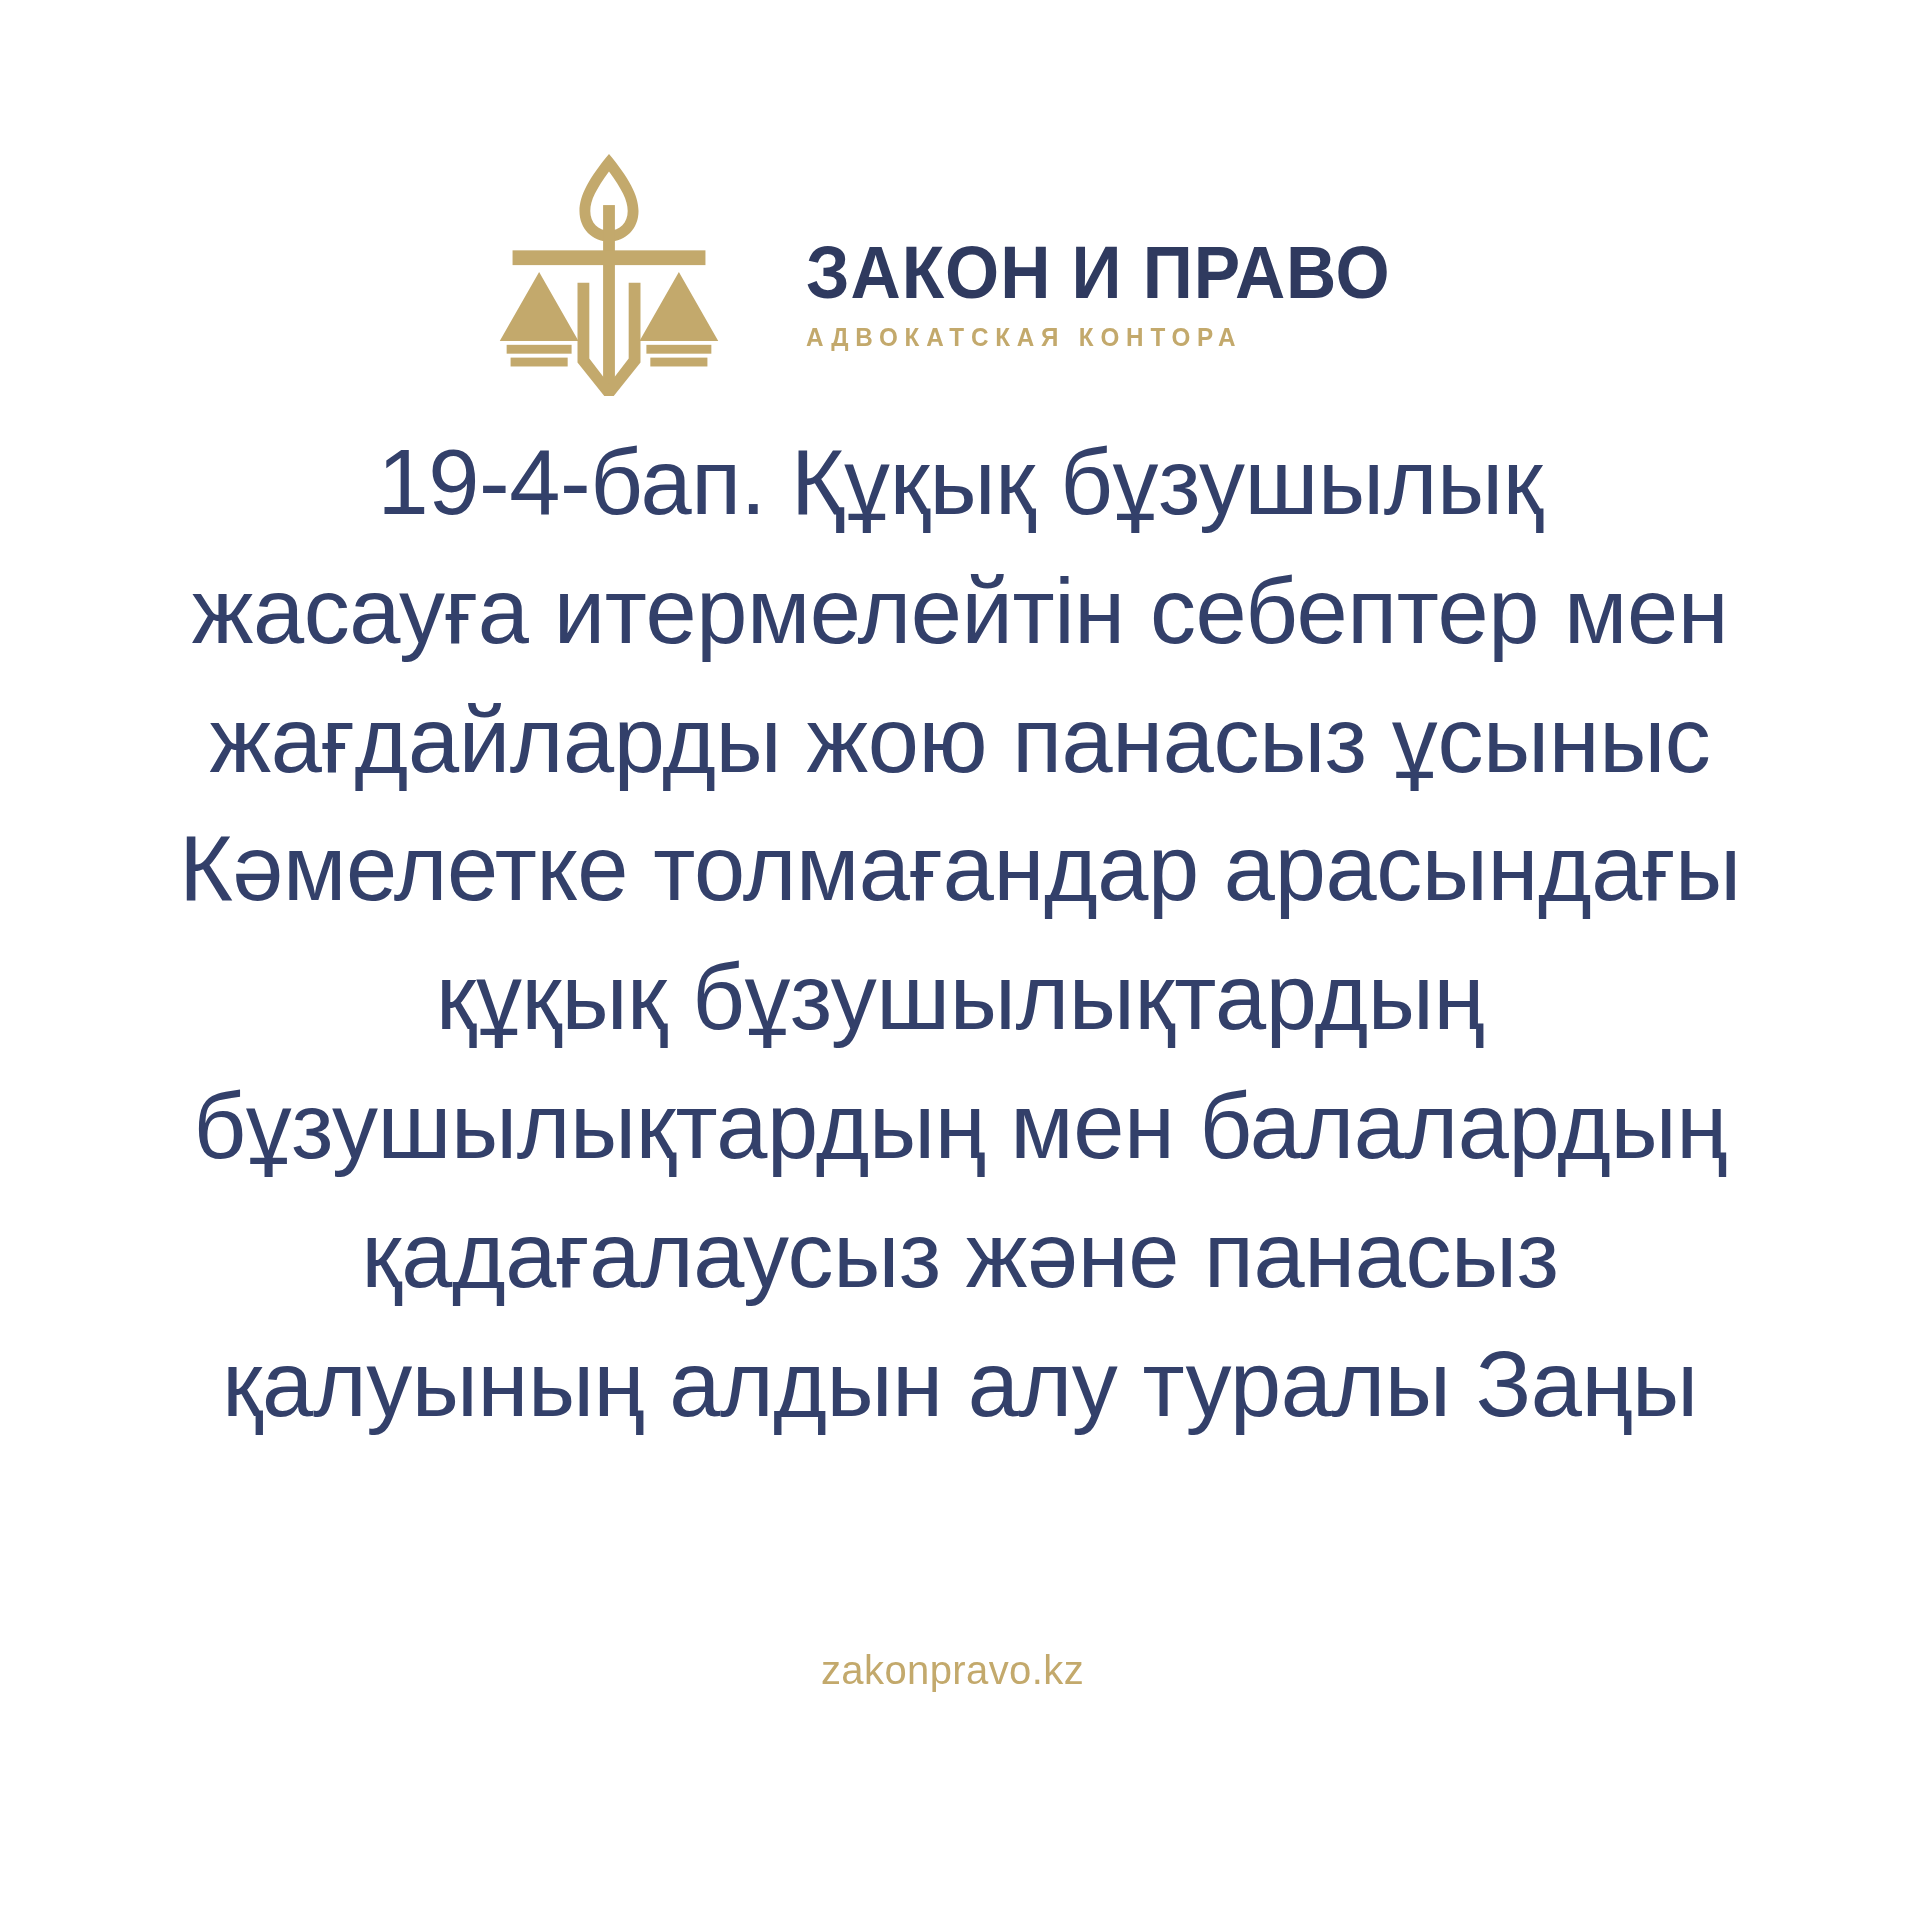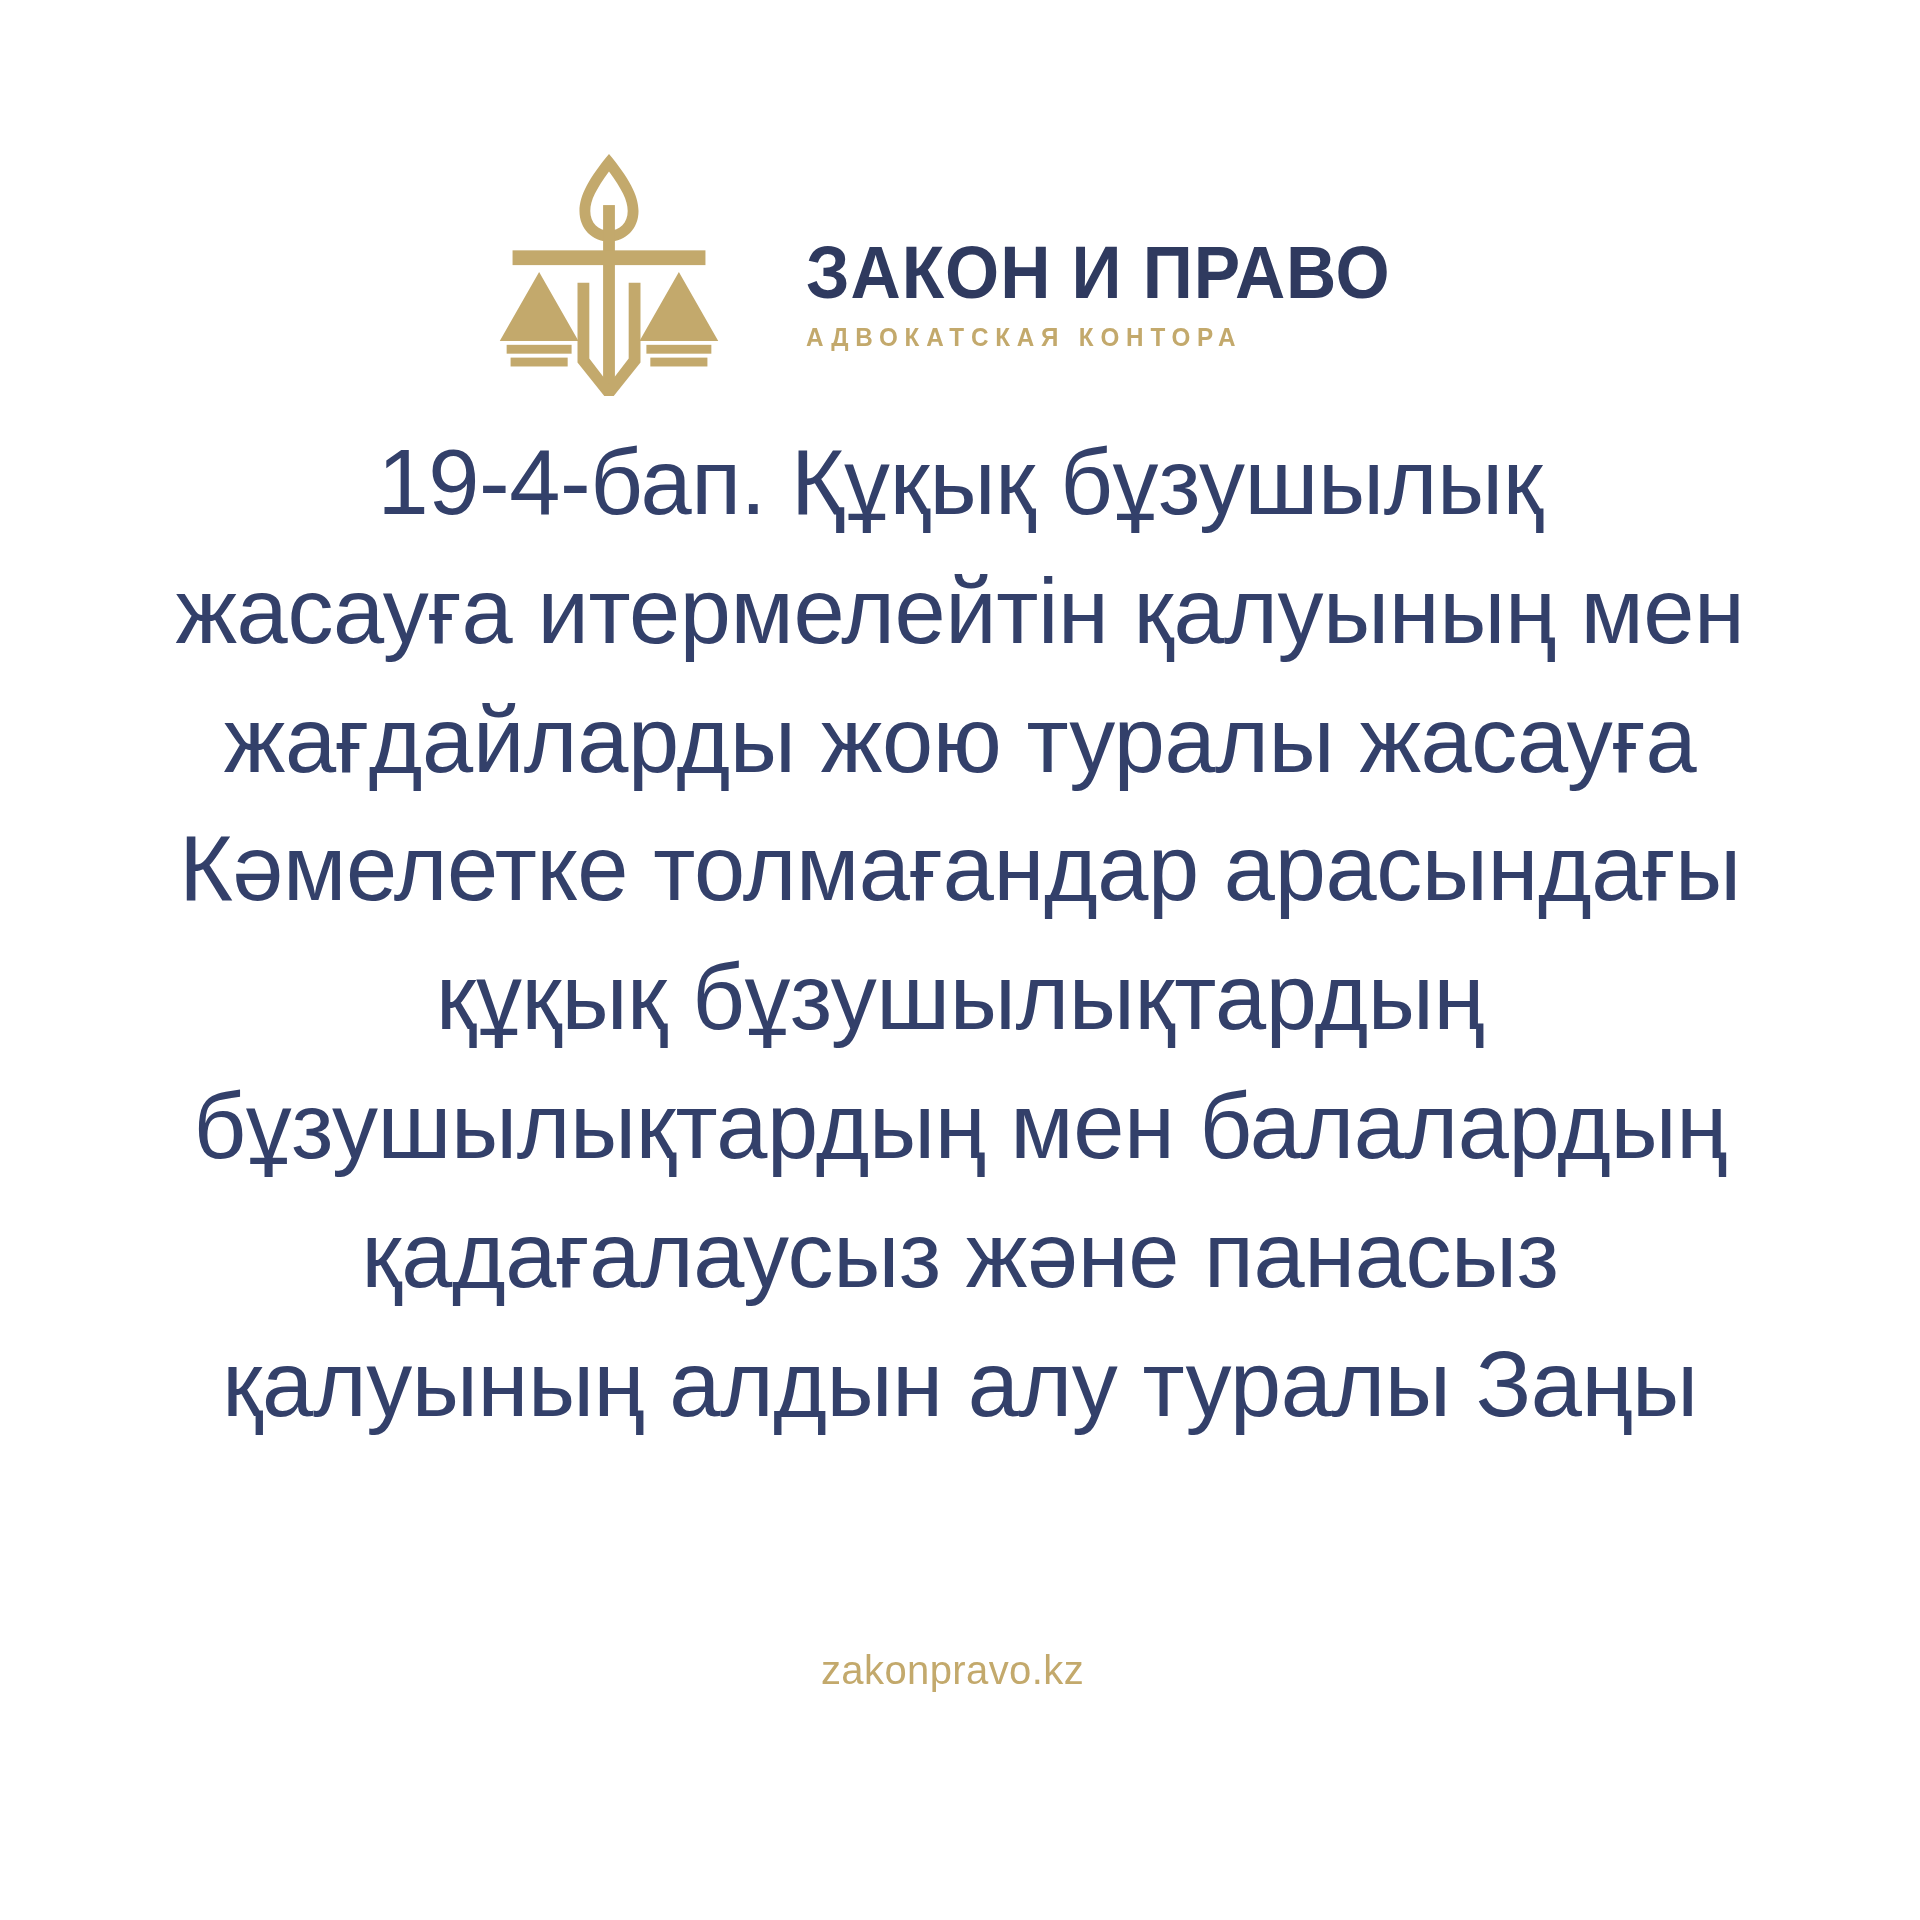--- a/index.html
+++ b/index.html
@@ -150,22 +150,22 @@
     </svg>
 
     <div class="logo-wordmark">
       <div class="logo-title">ЗАКОН И ПРАВО</div>
       <div class="logo-subtitle">АДВОКАТСКАЯ КОНТОРА</div>
     </div>
   </div>
 
   <div class="headline">
     <span class="headline-line">19-4-бап. Құқық бұзушылық</span>
-    <span class="headline-line">жасауға итермелейтін қалуының мен</span>
-    <span class="headline-line">жағдайларды жою туралы жасауға</span>
+    <span class="headline-line">жасауға итермелейтін себептер мен</span>
+    <span class="headline-line">жағдайларды жою панасыз ұсыныс</span>
     <span class="headline-line">Кәмелетке толмағандар арасындағы</span>
     <span class="headline-line">құқық бұзушылықтардың</span>
     <span class="headline-line">бұзушылықтардың мен балалардың</span>
     <span class="headline-line">қадағалаусыз және панасыз</span>
     <span class="headline-line">қалуының алдын алу туралы Заңы</span>
   </div>
 
   <div class="footer">
     <a class="site-url" href="#">zakonpravo.kz</a>
   </div>

